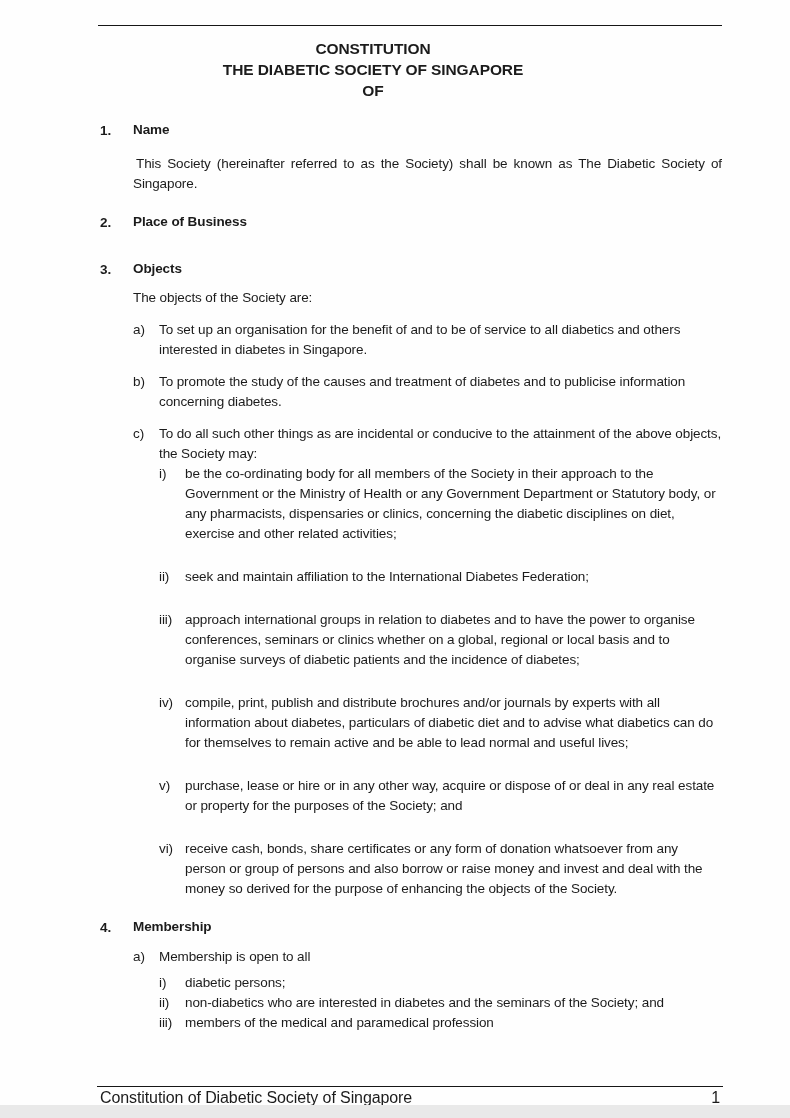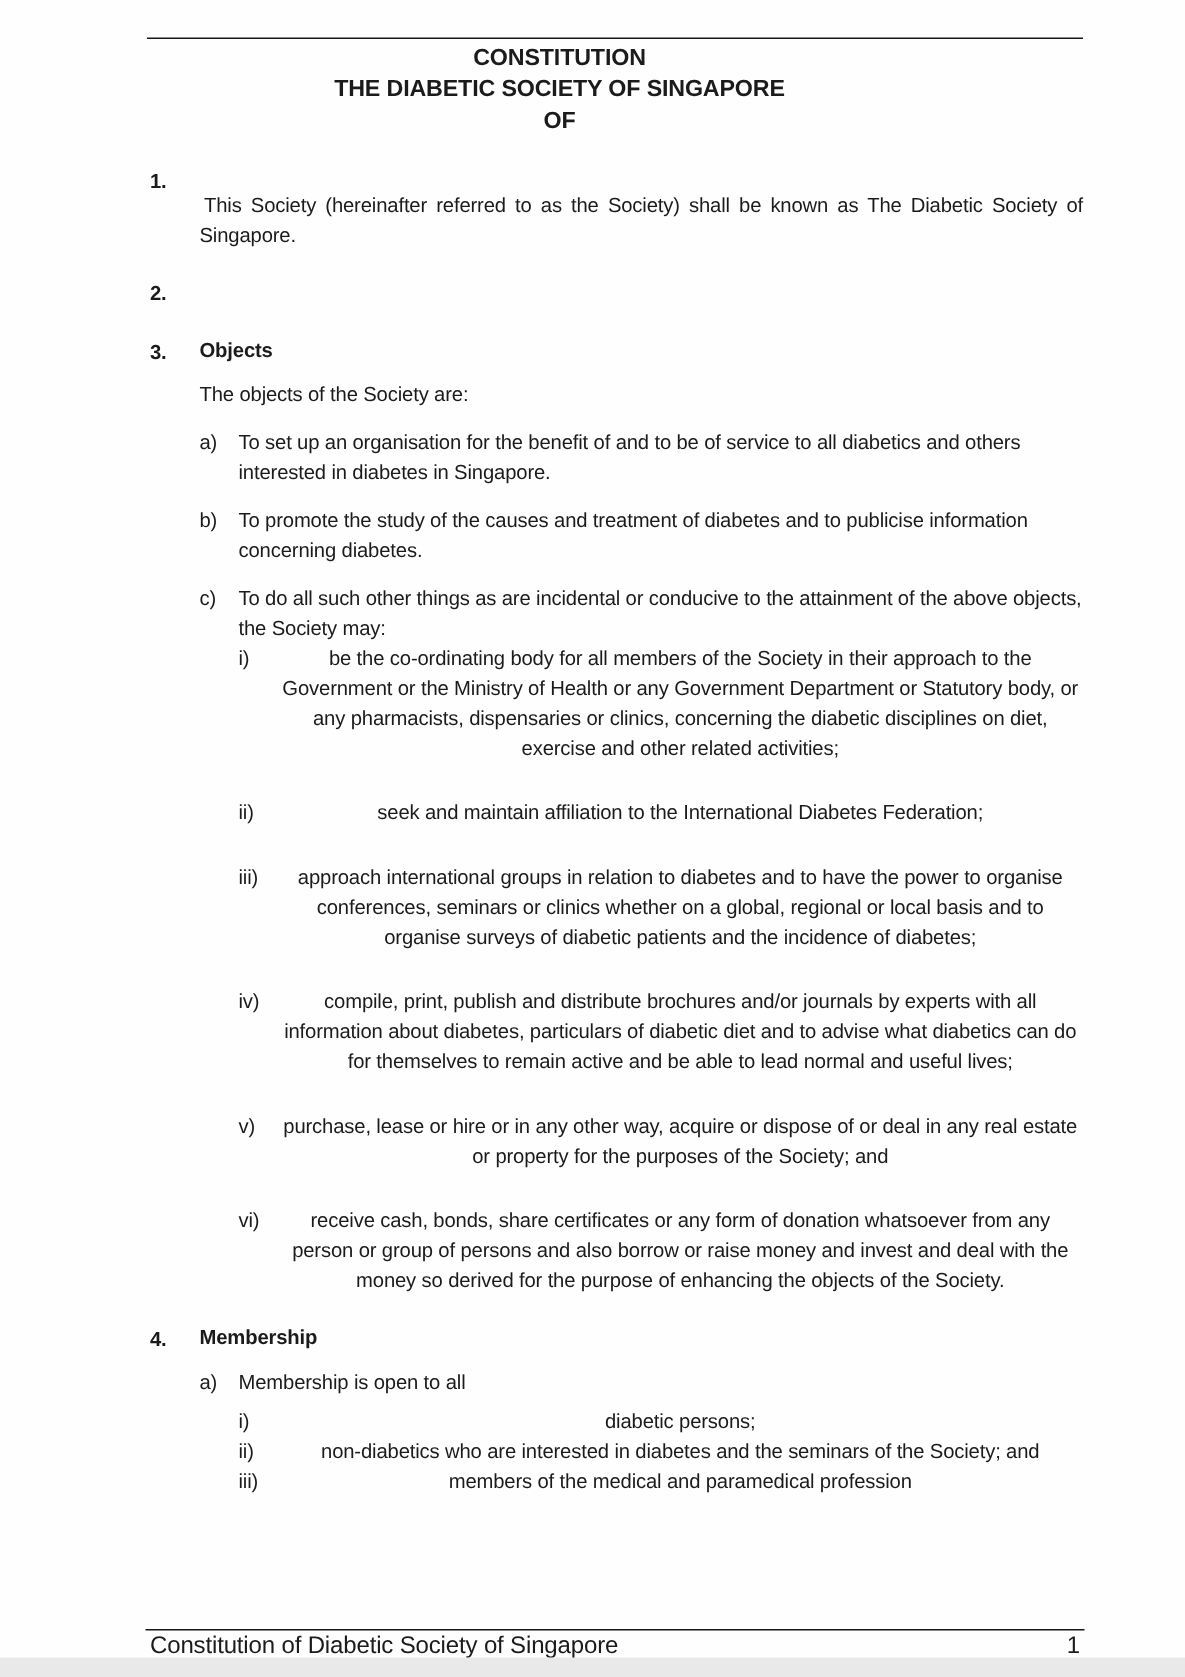--- a/index.html
+++ b/index.html
@@ -15,21 +15,21 @@
     font-size: 13.5px;
     line-height: 20px;
     letter-spacing: -0.1px;
   }
   .header-rule {
     position: absolute;
     left: 98px; top: 25px; width: 624px;
     border-top: 1.6px solid #161616;
   }
   .title-block {
-    padding-top: 28px;
+    padding-top: 38px;
     margin-left: 98px;
     width: 550px;
     text-align: center;
     font-weight: bold;
     font-size: 15.5px;
     line-height: 21px;
   }
   .content {
     margin: 20px 68px 0 100px;
   }
@@ -41,21 +41,21 @@
   .para { margin: 0; }
   .para.justify { text-align: justify; text-indent: 3px; margin-top: 16px; }
   .lettered-item { display: flex; margin-top: 12px; }
   .l-marker { width: 26px; flex: none; }
   .l-body { flex: 1; min-width: 0; }
   .roman-list { margin-top: 0; }
   .roman-list.tight { margin-top: 6px; }
   .roman-item { display: flex; }
   .roman-list.spaced .roman-item + .roman-item { margin-top: 23px; }
   .r-marker { width: 26px; flex: none; }
-  .r-text { flex: 1; min-width: 0; text-align: center; }
+  .r-text { flex: 1; min-width: 0; }
   .footer-rule {
     position: absolute;
     left: 97px; top: 1086px; width: 626px;
     border-top: 1.4px solid #161616;
   }
   .footer-row {
     position: absolute;
     left: 100px; top: 1090px; width: 620px;
     display: flex; justify-content: space-between;
     font-size: 16px; line-height: 15px;
@@ -77,27 +77,29 @@
     <div>CONSTITUTION</div>
     <div>THE DIABETIC SOCIETY OF SINGAPORE</div>
     <div>OF</div>
   </div>
 
   <div class="content">
 
     <div class="section">
       <div class="sec-num">1.</div>
       <div class="sec-body">
+        <div class="sec-heading">Name</div>
         <p class="para justify">This Society (hereinafter referred to as the Society) shall be known as The Diabetic Society of Singapore.</p>
       </div>
     </div>
 
     <div class="section">
       <div class="sec-num">2.</div>
       <div class="sec-body">
+        <div class="sec-heading">Place of Business</div>
       </div>
     </div>
 
     <div class="section">
       <div class="sec-num">3.</div>
       <div class="sec-body">
         <div class="sec-heading">Objects</div>
         <p class="para">The objects of the Society are:</p>
 
         <div class="lettered-item">

